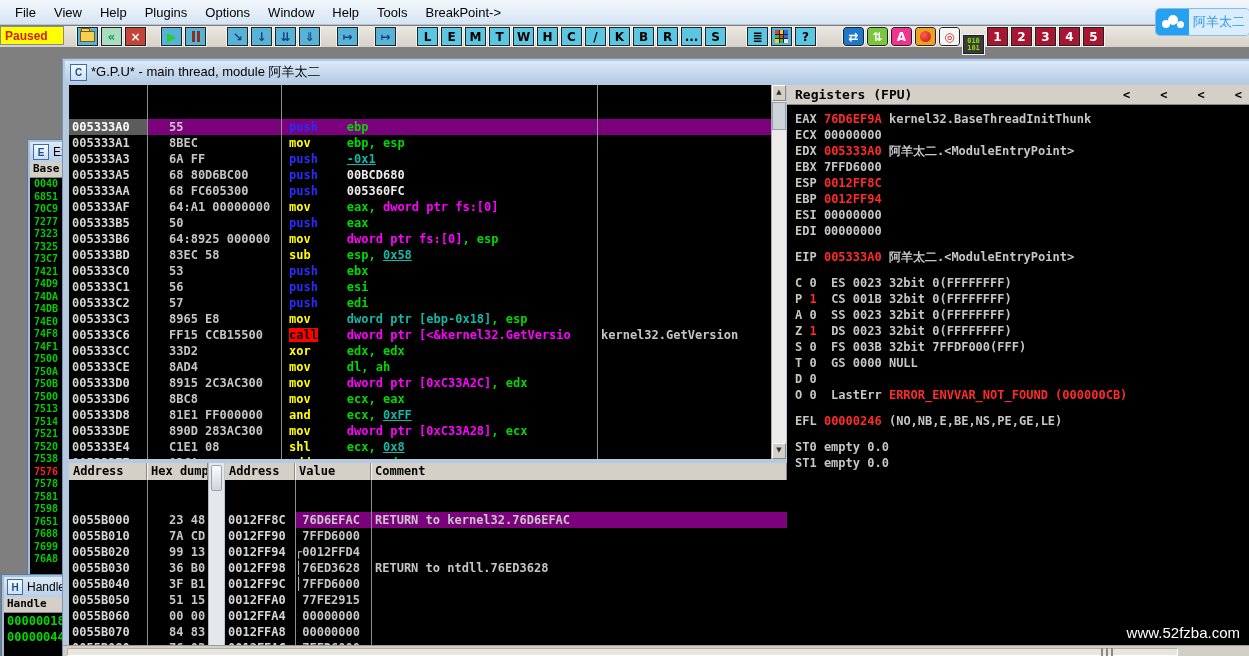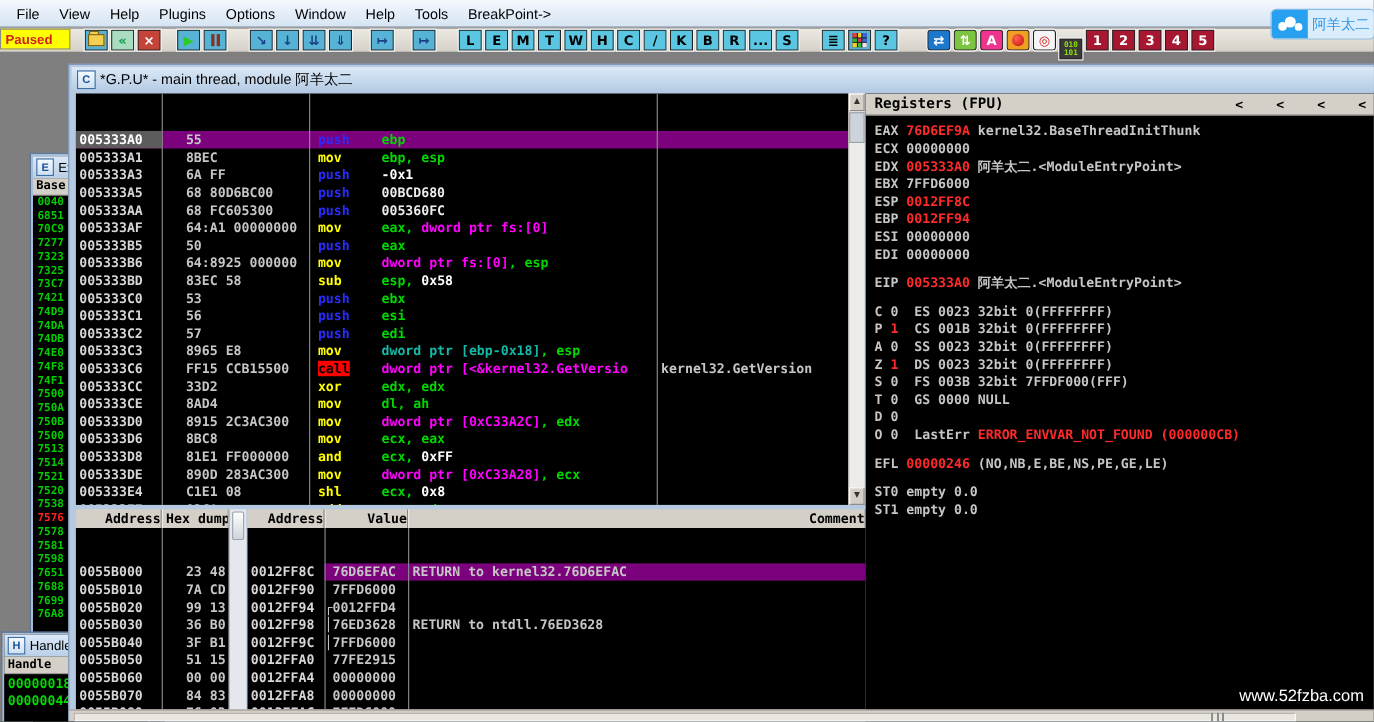--- a/index.html
+++ b/index.html
@@ -57,28 +57,28 @@
   .drow{display:flex;height:16px;overflow:hidden;}
   .drow.sel{background:#7c017c;}
   .daddr{width:78px;flex:none;color:#d6d6d6;padding-left:3px;box-sizing:border-box;}
   .drow.sel .daddr{background:#5c5c5c;color:#fff;}
   .dbytes{width:134px;flex:none;color:#c6c6c6;overflow:hidden;padding-left:22px;box-sizing:border-box;}
   .dinstr{width:316px;flex:none;overflow:hidden;padding-left:8px;box-sizing:border-box;}
   .dcomm{flex:1;overflow:hidden;padding-left:4px;}
   .vd{position:absolute;top:0;bottom:0;width:1px;background:#8f8f8f;z-index:3;}
   .seg{display:inline;}
   .g{color:#c6c6c6;} .r{color:#ff2a2a;} .b{color:#2b2bff;} .y{color:#ffff00;}
-  .grn{color:#00d800;} .mag{color:#ff00ff;} .cyn{color:#14b8a6;} .olv{color:#ffffff;}
+  .grn{color:#00d800;} .mag{color:#ff00ff;} .cyn{color:#14b8a6;} .olv{color:#14b8a6;text-decoration:underline;}
   .imm{color:#ececec;} .redbg{background:#ff0000;color:#000;}
   .dscroll{position:absolute;left:708px;top:26px;width:15px;height:374px;background:#ecebe9;border-left:1px solid #b0aca4;box-sizing:border-box;}
   .sbtn{height:14px;background:#d4d0c8;border:1px solid #888;border-top-color:#fff;border-left-color:#fff;font:7px/12px "DejaVu Sans",sans-serif;text-align:center;color:#333;}
   .sbtn.dn{position:absolute;bottom:0;left:0;right:0;}
   .sthumb{height:26px;background:#cdd3da;border:1px solid #98a0a8;margin-top:1px;}
   .phdr{position:absolute;height:17px;background:#d4d0c8;border-bottom:1px solid #808080;display:flex;font:bold 12px/16px "DejaVu Sans Mono",monospace;color:#000;overflow:hidden;}
-  .phc{border-right:1px solid #8a8a8a;box-shadow:1px 0 0 #f5f5f5;padding-left:4px;box-sizing:border-box;overflow:hidden;white-space:nowrap;flex:none;text-align:right;}
+  .phc{border-right:1px solid #8a8a8a;box-shadow:1px 0 0 #f5f5f5;padding-left:4px;box-sizing:border-box;overflow:hidden;white-space:nowrap;flex:none;}
   .dumphdr{left:6px;top:404px;width:139px;}
   .dumprows{left:6px;top:421px;width:139px;height:165px;}
   .dumpsb{position:absolute;left:145px;top:404px;width:16px;height:182px;background:#e4e7ec;border-left:1px solid #b8b8b8;box-sizing:border-box;}
   .dumpsb .th{margin:2px 2px 0 2px;height:24px;background:linear-gradient(180deg,#fdfdfd,#cfd5dd);border:1px solid #9aa2ac;border-radius:2px;}
   .stackhdr{left:162px;top:404px;width:562px;}
   .stackrows{left:162px;top:421px;width:562px;height:165px;}
   .srow{display:flex;height:16px;overflow:hidden;}
   .saddr{width:70px;flex:none;color:#d6d6d6;padding-left:3px;box-sizing:border-box;}
   .sval{width:76px;flex:none;color:#c6c6c6;overflow:hidden;}
   .scomm{flex:1;color:#c6c6c6;padding-left:4px;overflow:hidden;}

